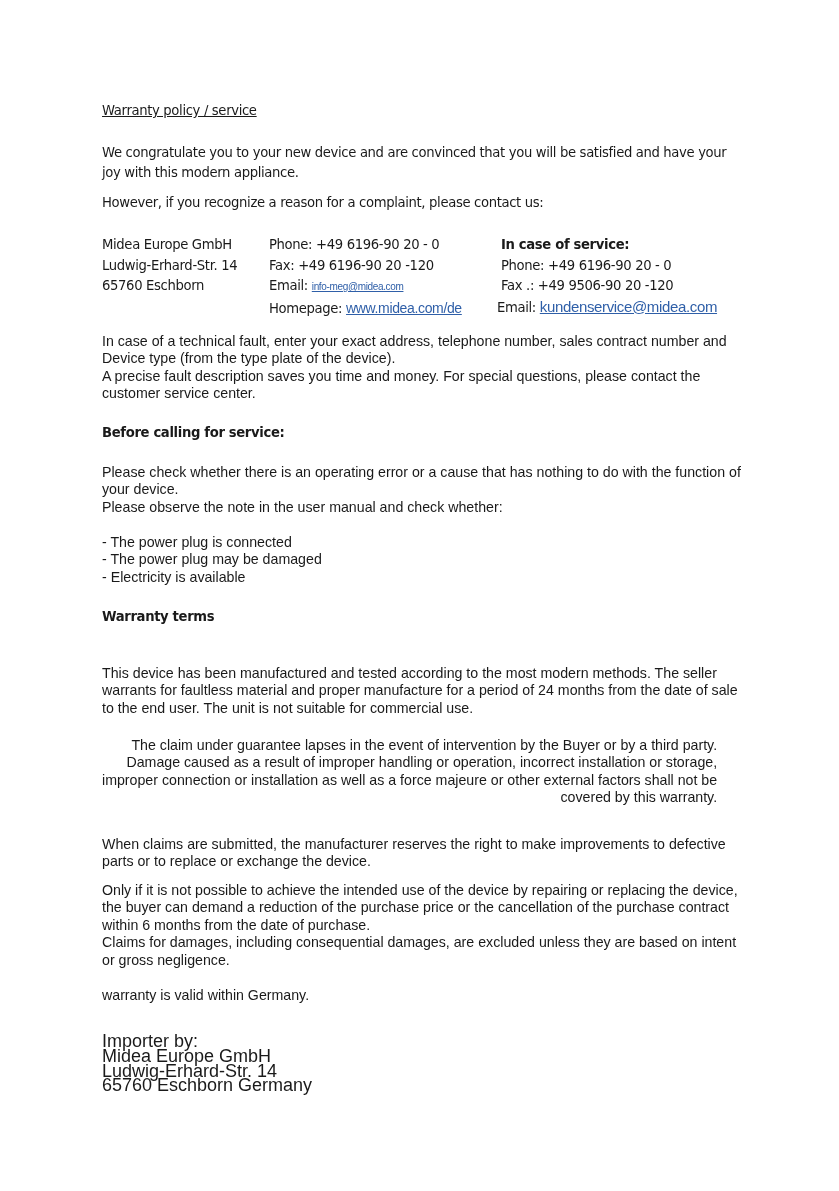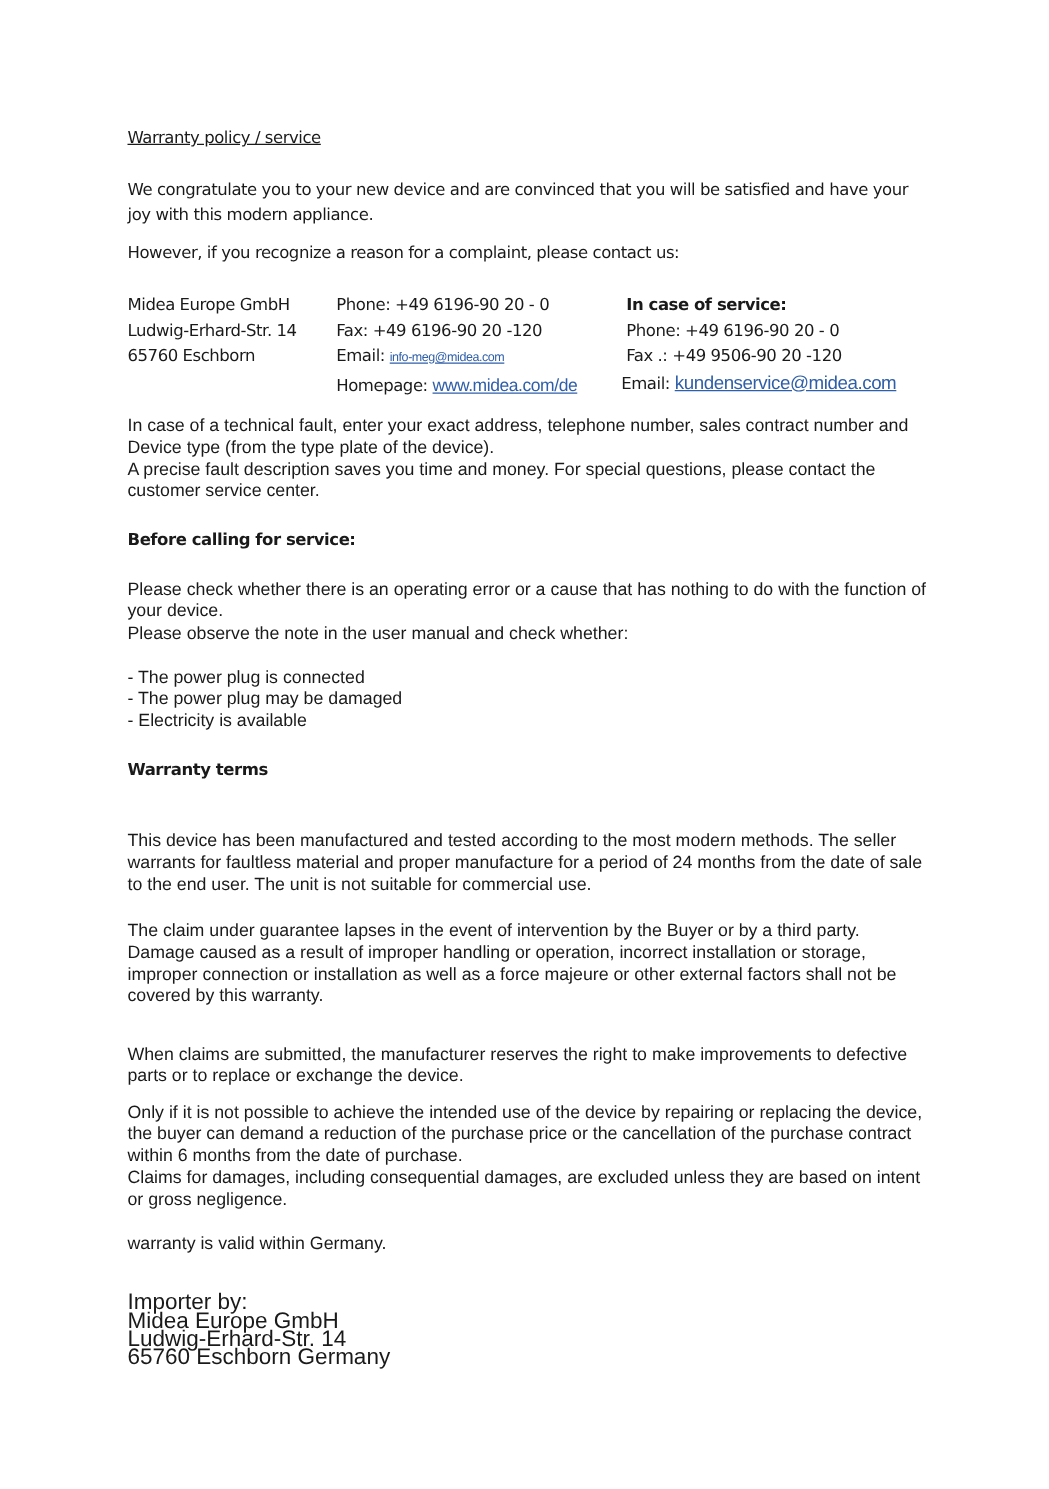--- a/index.html
+++ b/index.html
@@ -64,21 +64,21 @@
   <span class="line">- The power plug may be damaged</span>
   <span class="line">- Electricity is available</span>
 </div>
 
 <div class="abs cal bold" style="left:102px; top:609px;">Warranty terms</div>
 <div class="block ari" style="top:625px;margin-top:40px;">
   <span class="line">This device has been manufactured and tested according to the most modern methods. The seller</span>
   <span class="line">warrants for faultless material and proper manufacture for a period of 24 months from the date of sale</span>
   <span class="line">to the end user. The unit is not suitable for commercial use.</span>
 </div>
-<div class="block ari" style="top:737px;">
+<div class="block ari" style="top:737px;text-align:right;">
   <span class="line">The claim under guarantee lapses in the event of intervention by the Buyer or by a third party.</span>
   <span class="line">Damage caused as a result of improper handling or operation, incorrect installation or storage,</span>
   <span class="line">improper connection or installation as well as a force majeure or other external factors shall not be</span>
   <span class="line">covered by this warranty.</span>
 </div>
 <div class="block ari" style="top:836px;">
   <span class="line">When claims are submitted, the manufacturer reserves the right to make improvements to defective</span>
   <span class="line">parts or to replace or exchange the device.</span>
 </div>
 <div class="block ari" style="top:882px;">

